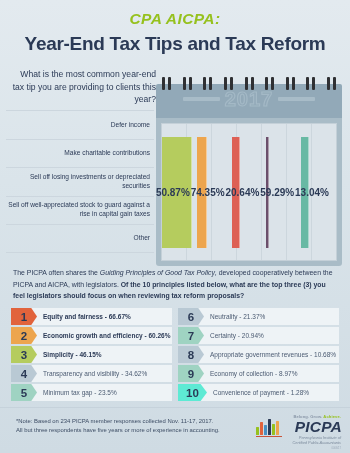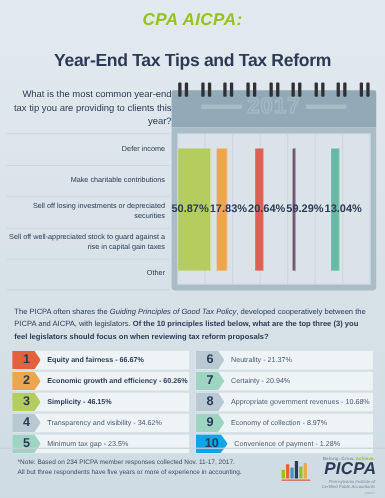--- a/index.html
+++ b/index.html
@@ -30,25 +30,25 @@
   }
   .kicker {
     font-size: 15.5px;
     font-weight: bold;
     font-style: italic;
     color: #96c11e;
     letter-spacing: 0.4px;
     line-height: 1;
   }
   .headline {
-    font-size: 16px;
+    font-size: 19px;
     font-weight: bold;
     color: #2b3a56;
     letter-spacing: -0.3px;
-    margin-top: 21px;
+    margin-top: 7px;
     line-height: 1.05;
   }
 
   
   .qsection {
     position: relative;
     margin-top: 9px;
     height: 196px;
   }
   .question {
@@ -60,21 +60,21 @@
     font-size: 8.6px;
     font-weight: normal;
     line-height: 1.42;
     color: #2b3a56;
   }
 
   
   .calendar {
     position: absolute;
     left: 156px;
-    top: 2px;
+    top: 15px;
     width: 148px;
     height: 190px;
   }
   .cal-rings {
     position: absolute;
     top: 0;
     left: 6px;
     width: 174px;
     height: 13px;
     display: flex;
@@ -425,21 +425,21 @@
               <span></span>
               <span></span>
           </div>
           <div class="bars">
             <div class="bar-row">
               <div class="bar" id="bar0" style="width: 84.7833%; background: rgb(181, 204, 94);"></div>
               <div class="bar-value">50.87%</div>
             </div>
             <div class="bar-row">
               <div class="bar" id="bar1" style="width: 29.7167%; background: rgb(237, 165, 78);"></div>
-              <div class="bar-value">17.83%</div>
+              <div class="bar-value">74.35%</div>
             </div>
             <div class="bar-row">
               <div class="bar" id="bar2" style="width: 23.1833%; background: rgb(221, 96, 85);"></div>
               <div class="bar-value">20.64%</div>
             </div>
             <div class="bar-row">
               <div class="bar" id="bar3" style="width: 7.25%; background: rgb(107, 79, 107);"></div>
               <div class="bar-value">59.29%</div>
             </div>
             <div class="bar-row">
@@ -490,21 +490,21 @@
         </div>
         <div class="principle">
           <div class="badge" style="background: rgb(185, 201, 212);">8</div>
           <div class="p-label light">Appropriate government revenues - 10.68%</div>
         </div>
         <div class="principle">
           <div class="badge" style="background: rgb(159, 211, 194);">9</div>
           <div class="p-label light">Economy of collection - 8.97%</div>
         </div>
         <div class="principle">
-          <div class="badge wide" style="background: #0ea5e9;">10</div>
+          <div class="badge wide" style="background: #5eead4;">10</div>
           <div class="p-label light">Convenience of payment - 1.28%</div>
         </div>
       </div>
   </div>
 
   <div class="footer">
     <div class="note">
       <div>*Note: Based on 234 PICPA member responses collected Nov. 11-17, 2017.</div>
       <div>All but three respondents have five years or more of experience in accounting.</div>
     </div>

